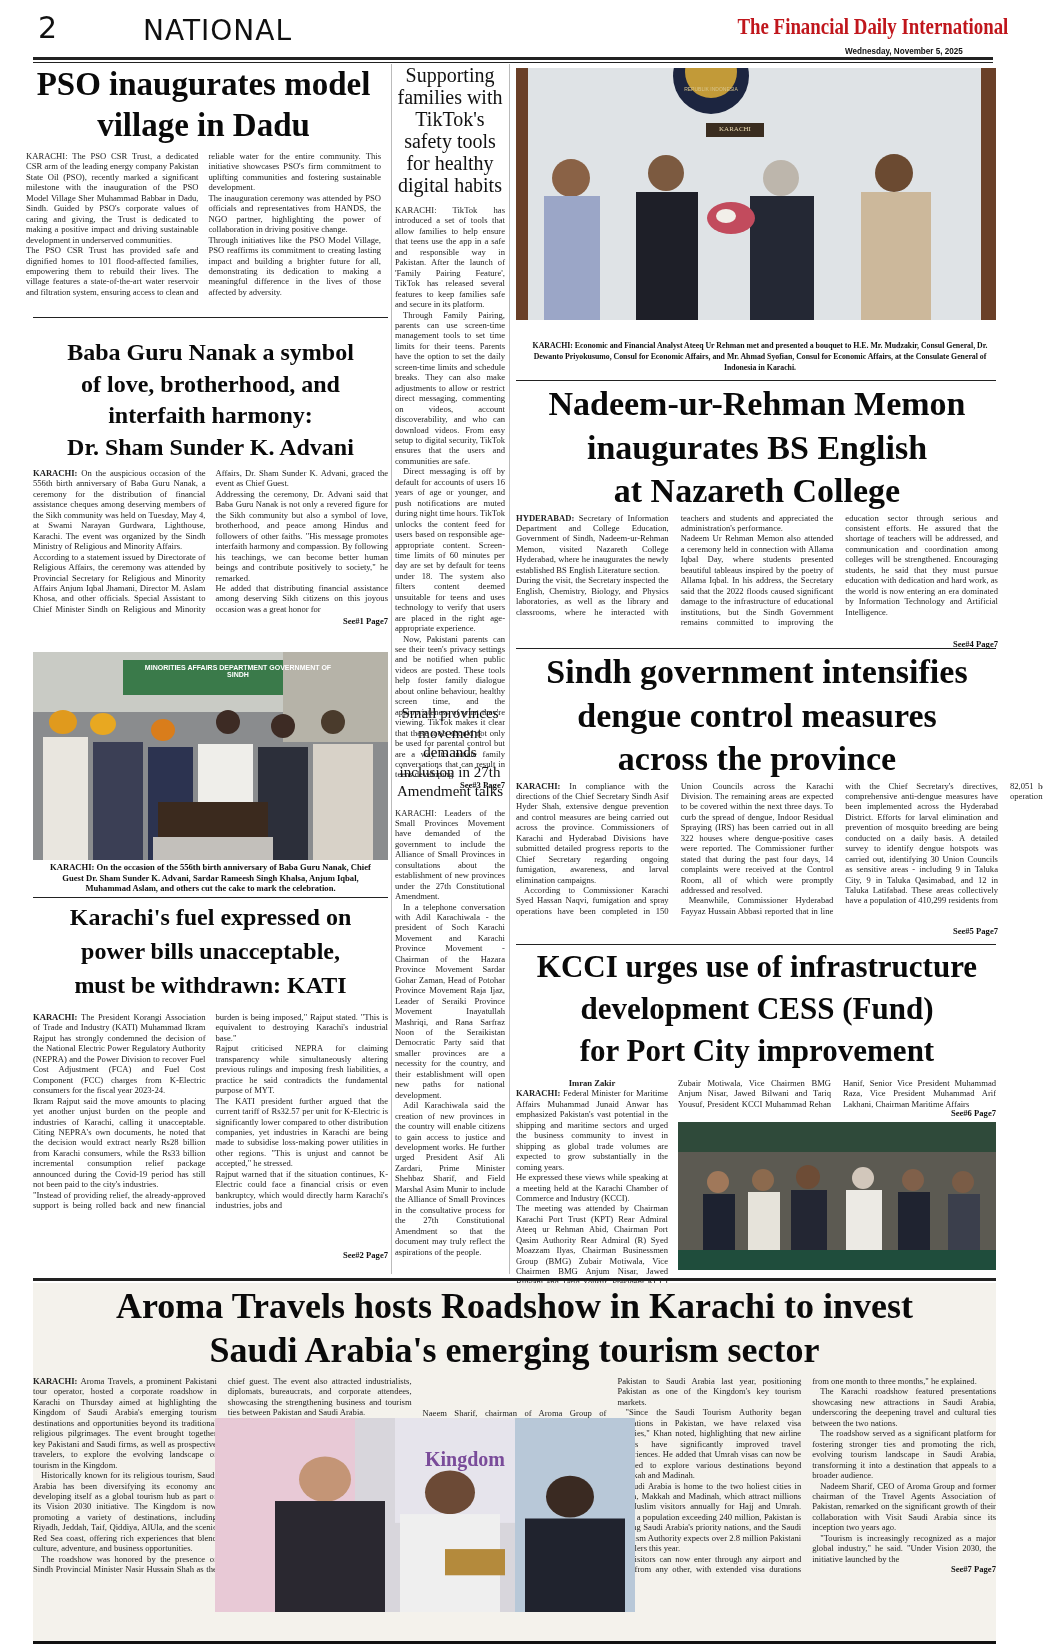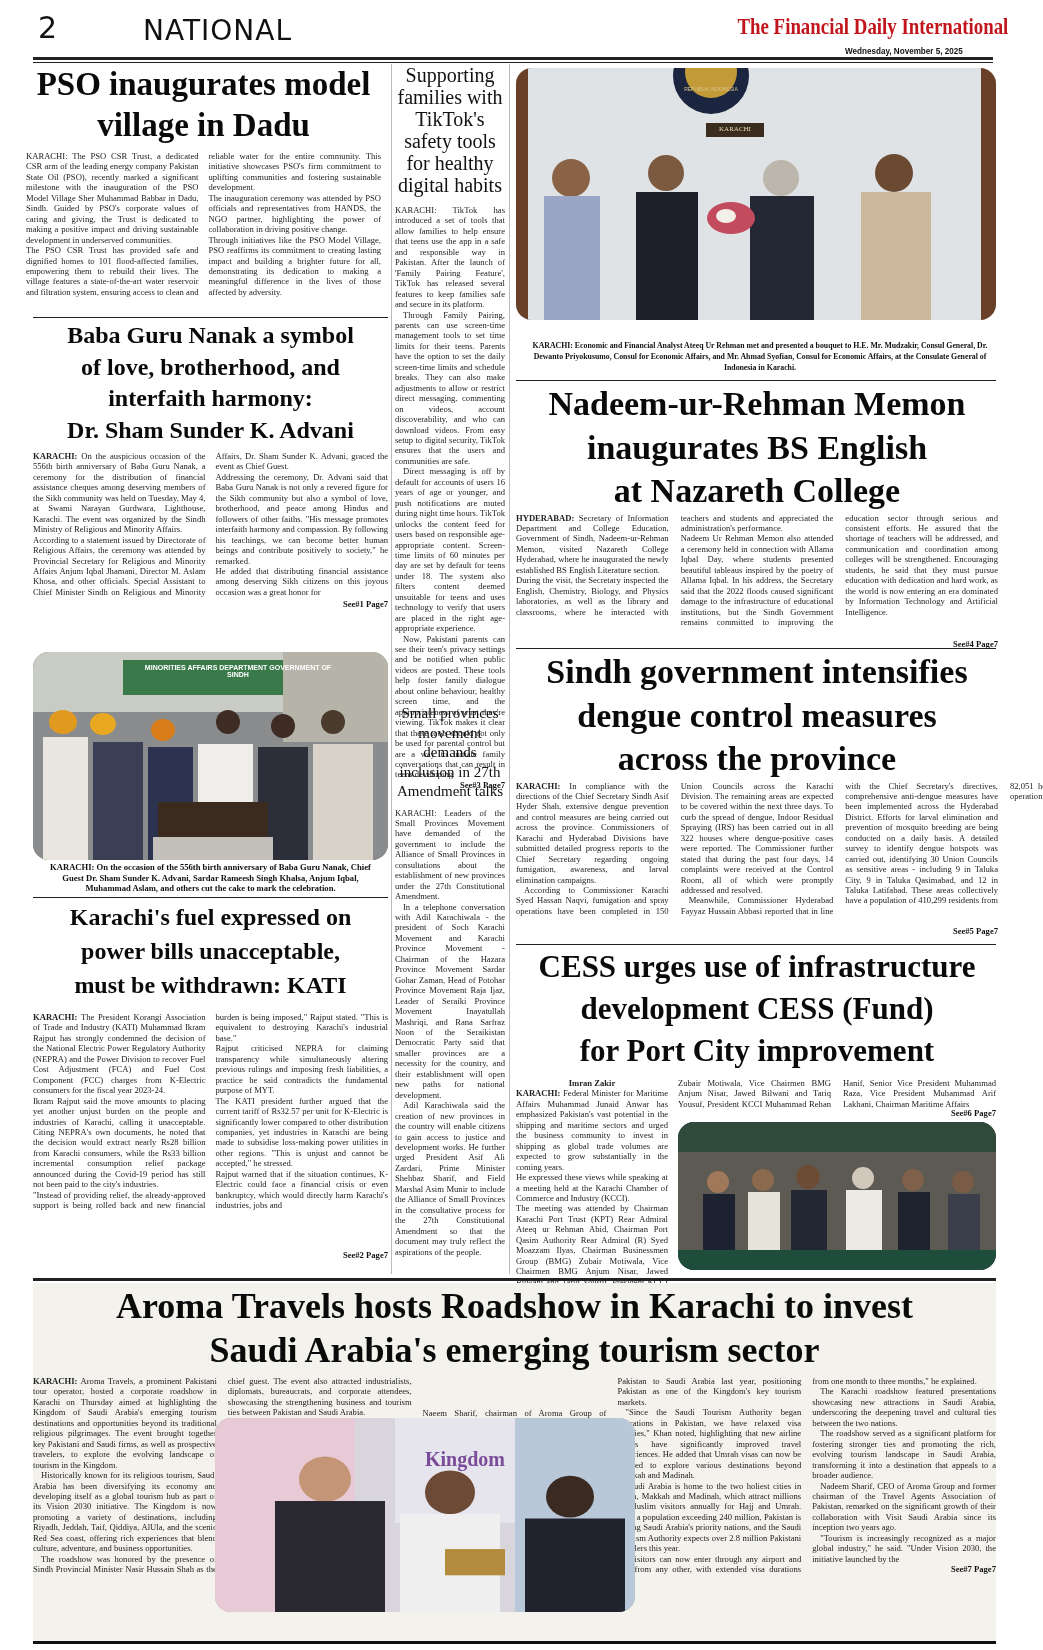--- a/index.html
+++ b/index.html
@@ -25,21 +25,21 @@
   .cols5 { column-count: 5; column-gap: 11px; }
   .dateline { font-weight: bold; }
   .see-ref { font-family: "Liberation Serif", serif; font-size: 8.6px; font-weight: bold; text-align: right; color: #111; }
   .byline { font-weight: bold; text-align: center; display: block; }
 
   .caption { font-family: "Liberation Serif", serif; font-size: 8.6px; font-weight: bold; text-align: center; line-height: 10.6px; color: #111; }
 
   .hr { height: 2px; background: #222; }
   .vr { width: 1px; background: #bbb; }
 
-  .photo { overflow: hidden; background: #556; border-radius: 16px; }
+  .photo { overflow: hidden; background: #556; }
   .photo svg { width: 100%; height: 100%; display: block; }
 
   .aroma-bg { background: #f4f2ec; }
 </style>
 </head>
 <body>
 
 <div class="abs masthead-num">2</div>
 <div class="abs masthead-section">NATIONAL</div>
 <div class="abs masthead-paper">The Financial Daily International</div>
@@ -52,21 +52,21 @@
   <div class="body-text cols2" style="margin-top:5px; height:165px;">
     <p><span class="dateline" style="font-weight:normal;">KARACHI:</span> <span>The PSO CSR Trust, a dedicated CSR arm of the leading energy company Pakistan State Oil (PSO), recently marked a significant milestone with the inauguration of the PSO Model Village Sher Muhammad Babbar in Dadu, Sindh. Guided by PSO's corporate values of caring and giving, the Trust is dedicated to making a positive impact and driving sustainable development in underserved communities.</span></p>
     <p>The PSO CSR Trust has provided safe and dignified homes to 101 flood-affected families, empowering them to rebuild their lives. The village features a state-of-the-art water reservoir and filtration system, ensuring access to clean and reliable water for the entire community. This initiative showcases PSO's firm commitment to uplifting communities and fostering sustainable development.</p>
     <p>The inauguration ceremony was attended by PSO officials and representatives from HANDS, the NGO partner, highlighting the power of collaboration in driving positive change.</p>
     <p>Through initiatives like the PSO Model Village, PSO reaffirms its commitment to creating lasting impact and building a brighter future for all, demonstrating its dedication to making a meaningful difference in the lives of those affected by adversity.</p>
   </div>
 </div>
 <div class="abs hr" style="left:33px; top:317px; width:355px; height:1px;"></div>
 
 <div class="abs" style="left:33px; top:320px; width:355px;">
-  <h1 class="headline" style="font-size:24px; line-height:31.5px;">
+  <h1 class="headline" style="font-size:24px; line-height:31.5px;margin-top:17px;">
     <span>Baba Guru Nanak a symbol</span><br>
     <span>of love, brotherhood, and</span><br>
     <span>interfaith harmony:</span><br>
     <span>Dr. Sham Sunder K. Advani</span>
   </h1>
   <div class="body-text cols2" style="margin-top:5px; height:148px;">
     <p><span class="dateline">KARACHI:</span> <span>On the auspicious occasion of the 556th birth anniversary of Baba Guru Nanak, a ceremony for the distribution of financial assistance cheques among deserving members of the Sikh community was held on Tuesday, May 4, at Swami Narayan Gurdwara, Lighthouse, Karachi. The event was organized by the Sindh Ministry of Religious and Minority Affairs.</span></p>
     <p>According to a statement issued by Directorate of Religious Affairs, the ceremony was attended by Provincial Secretary for Religious and Minority Affairs Anjum Iqbal Jhamani, Director M. Aslam Khosa, and other officials. Special Assistant to Chief Minister Sindh on Religious and Minority Affairs, Dr. Sham Sunder K. Advani, graced the event as Chief Guest.</p>
     <p>Addressing the ceremony, Dr. Advani said that Baba Guru Nanak is not only a revered figure for the Sikh community but also a symbol of love, brotherhood, and peace among Hindus and followers of other faiths. "His message promotes interfaith harmony and compassion. By following his teachings, we can become better human beings and contribute positively to society," he remarked.</p>
     <p>He added that distributing financial assistance among deserving Sikh citizens on this joyous occasion was a great honor for</p>
@@ -164,21 +164,21 @@
 <div class="abs caption" style="left:525px; top:341px; width:470px; font-size:7.8px; line-height:10.8px;">KARACHI: Economic and Financial Analyst Ateeq Ur Rehman met and presented a bouquet to H.E. Mr. Mudzakir, Consul General, Dr. Dewanto Priyokusumo, Consul for Economic Affairs, and Mr. Ahmad Syofian, Consul for Economic Affairs, at the Consulate General of Indonesia in Karachi.</div>
 <div class="abs hr" style="left:516px; top:380px; width:480px; height:1px;"></div>
 
 <div class="abs" style="left:516px; top:382px; width:482px;">
   <h1 class="headline" style="font-size:34px; line-height:43.5px;">
     <span>Nadeem-ur-Rehman Memon</span><br>
     <span>inaugurates BS English</span><br>
     <span>at Nazareth College</span>
   </h1>
   <div class="body-text cols3" style="margin-top:0px; height:126px;">
-    <p><span class="dateline">HYDERABAD:</span> <span>Secretary of Information Department and College Education, Government of Sindh, Nadeem-ur-Rehman Memon, visited Nazareth College Hyderabad, where he inaugurated the newly established BS English Literature section.</span></p>
+    <p><span class="dateline">HYDERABAD:</span> <span>Secretary of Information Department and College Education, Government of Sindh, Nadeem-ur-Rehman Memon, visited Nazareth College Hyderabad, where he inaugurates the newly established BS English Literature section.</span></p>
     <p>During the visit, the Secretary inspected the English, Chemistry, Biology, and Physics laboratories, as well as the library and classrooms, where he interacted with teachers and students and appreciated the administration's performance.</p>
     <p>Nadeem Ur Rehman Memon also attended a ceremony held in connection with Allama Iqbal Day, where students presented beautiful tableaus inspired by the poetry of Allama Iqbal. In his address, the Secretary said that the 2022 floods caused significant damage to the infrastructure of educational institutions, but the Sindh Government remains committed to improving the education sector through serious and consistent efforts. He assured that the shortage of teachers will be addressed, and communication and coordination among colleges will be strengthened. Encouraging students, he said that they must pursue education with dedication and hard work, as the world is now entering an era dominated by Information Technology and Artificial Intelligence.</p>
   </div>
   <div class="see-ref">See#4 Page7</div>
 </div>
 <div class="abs hr" style="left:516px; top:648px; width:480px; height:1px;"></div>
 
 <div class="abs" style="left:516px; top:650px; width:482px;">
   <h1 class="headline" style="font-size:34px; line-height:43.5px;">
     <span>Sindh government intensifies</span><br>
@@ -189,21 +189,21 @@
     <p><span class="dateline">KARACHI:</span> <span>In compliance with the directions of the Chief Secretary Sindh Asif Hyder Shah, extensive dengue prevention and control measures are being carried out across the province. Commissioners of Karachi and Hyderabad Divisions have submitted detailed progress reports to the Chief Secretary regarding ongoing fumigation, awareness, and larval elimination campaigns.</span></p>
     <p class="indent">According to Commissioner Karachi Syed Hassan Naqvi, fumigation and spray operations have been completed in 150 Union Councils across the Karachi Division. The remaining areas are expected to be covered within the next three days. To curb the spread of dengue, Indoor Residual Spraying (IRS) has been carried out in all 322 houses where dengue-positive cases were reported. The Commissioner further stated that during the past four days, 14 complaints were received at the Control Room, all of which were promptly addressed and resolved.</p>
     <p class="indent">Meanwhile, Commissioner Hyderabad Fayyaz Hussain Abbasi reported that in line with the Chief Secretary's directives, comprehensive anti-dengue measures have been implemented across the Hyderabad District. Efforts for larval elimination and prevention of mosquito breeding are being conducted on a daily basis. A detailed survey to identify dengue hotspots was carried out, identifying 30 Union Councils as sensitive areas - including 9 in Taluka City, 9 in Taluka Qasimabad, and 12 in Taluka Latifabad. These areas collectively have a population of 410,299 residents from 82,051 households. As part of preventive operations, water</p>
   </div>
   <div class="see-ref">See#5 Page7</div>
 </div>
 <div class="abs hr" style="left:516px; top:944px; width:480px; height:1px;"></div>
 
 <div class="abs" style="left:516px; top:946px; width:482px;">
   <h1 class="headline" style="font-size:31px; line-height:42px;">
-    <span>CESS urges use of infrastructure</span><br>
+    <span>KCCI urges use of infrastructure</span><br>
     <span>development CESS (Fund)</span><br>
     <span>for Port City improvement</span>
   </h1>
 </div>
 <div class="abs body-text" style="left:516px; top:1078px; width:152px; height:196px;">
   <span class="byline">Imran Zakir</span>
   <p><span class="dateline">KARACHI:</span> <span>Federal Minister for Maritime Affairs Muhammad Junaid Anwar has emphasized Pakistan's vast potential in the shipping and maritime sectors and urged the business community to invest in shipping as global trade volumes are expected to grow substantially in the coming years.</span></p>
   <p>He expressed these views while speaking at a meeting held at the Karachi Chamber of Commerce and Industry (KCCI).</p>
   <p>The meeting was attended by Chairman Karachi Port Trust (KPT) Rear Admiral Ateeq ur Rehman Abid, Chairman Port Qasim Authority Rear Admiral (R) Syed Moazzam Ilyas, Chairman Businessmen Group (BMG) Zubair Motiwala, Vice Chairmen BMG Anjum Nisar, Jawed Bilwani and Tariq Yousuf, President KCCI Muhammad Rehan Hanif, Senior Vice President Muhammad Raza, Vice President Muhammad Arif Lakhani, Chairman Maritime Affairs</p>
 </div>

